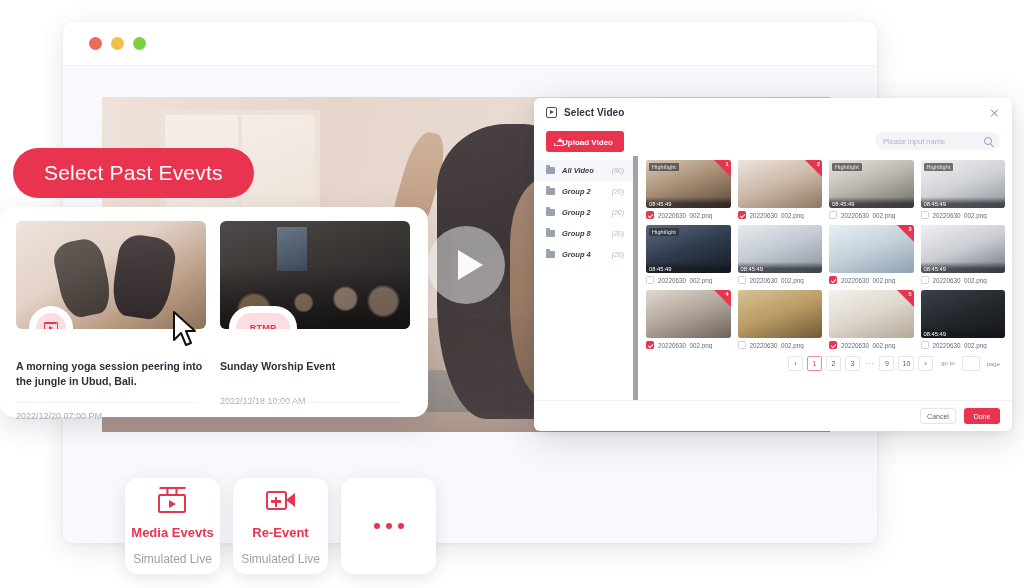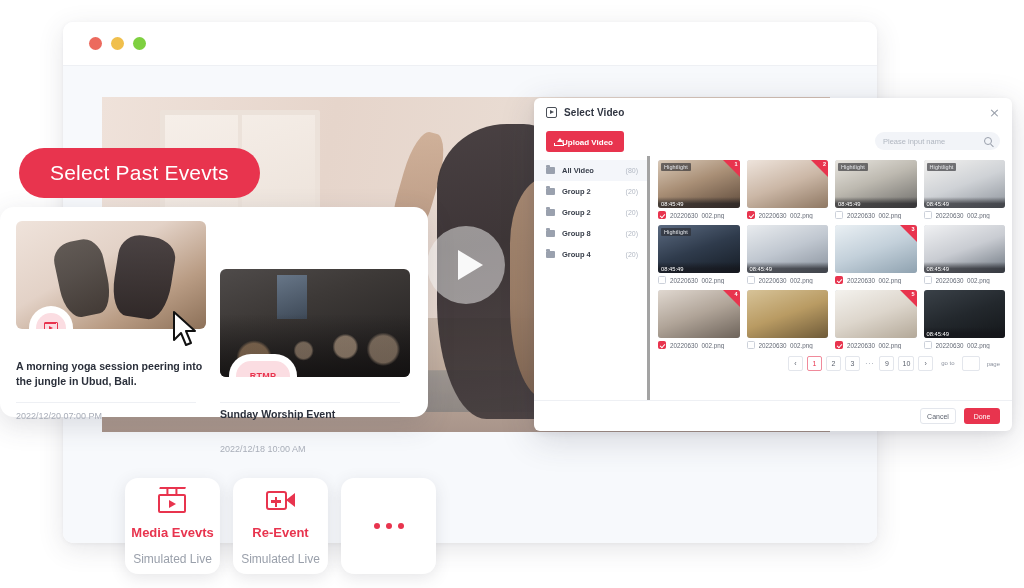--- a/index.html
+++ b/index.html
@@ -222,24 +222,25 @@
     background: #9aa0ac;
     transform: rotate(45deg);
   }
 
   .dlg-main {
     flex: 1;
     display: flex;
     min-height: 0;
   }
   .dlg-sidebar {
-    width: 116px;
-    border-right: 3px solid #a3a3a3;
+    width: 104px;
+    border-right: 5px solid #a3a3a3;
     padding-top: 4px;
     flex-shrink: 0;
+    font-style: italic;
   }
   .grp-item {
     height: 21px;
     display: flex; align-items: center;
     padding: 0 9px 0 12px;
     cursor: pointer;
   }
   .grp-item.active { background: #f4f6fa; }
   .folder-ico {
     width: 9px; height: 7px;
@@ -498,21 +499,20 @@
   .evt-thumb.yoga::after {
     content: ""; position: absolute; left: 52%; top: 14%;
     width: 30%; height: 76%;
     background: linear-gradient(180deg, #3a3335, #221d1f);
     border-radius: 38% 42% 32% 30% / 26% 24% 46% 44%;
     transform: rotate(9deg);
     opacity: .9;
   }
   .evt-thumb.orch {
     background: linear-gradient(160deg, #4f4b4a 0%, #3d3937 35%, #2d2a29 70%, #1e1b1b 100%);
-    margin-top: 48px;
   }
   .evt-thumb.orch::before {
     content: ""; position: absolute; left: 30%; top: 6%;
     width: 16%; height: 40%;
     background: linear-gradient(160deg, #6d7f94, #3f4d5e);
     opacity: .85;
   }
   .evt-thumb.orch::after {
     content: ""; position: absolute; left: 0; bottom: 0;
     right: 0; height: 58%;
@@ -565,21 +565,21 @@
     margin-top: 22px;
     font-size: 9px; color: #a9aeb9;
   }
   .evt-divider {
     position: absolute; left: 0; right: 10px; bottom: 14px;
     height: 1px; background: #eef0f4;
   }
 
   .banner {
     position: absolute;
-    left: 19px; top: 148px;
+    left: 13px; top: 148px;
     background: #e8344e;
     color: #ffffff;
     font-size: 21px;
     padding: 13px 31px;
     border-radius: 26px;
     letter-spacing: .2px;
     white-space: nowrap;
   }
 
   

